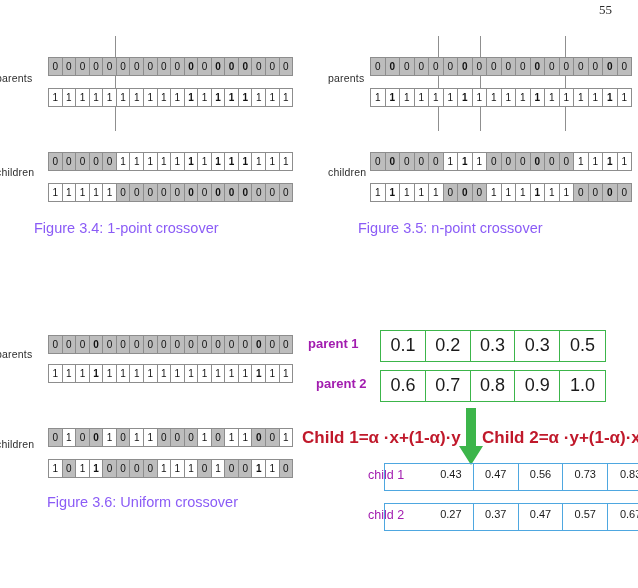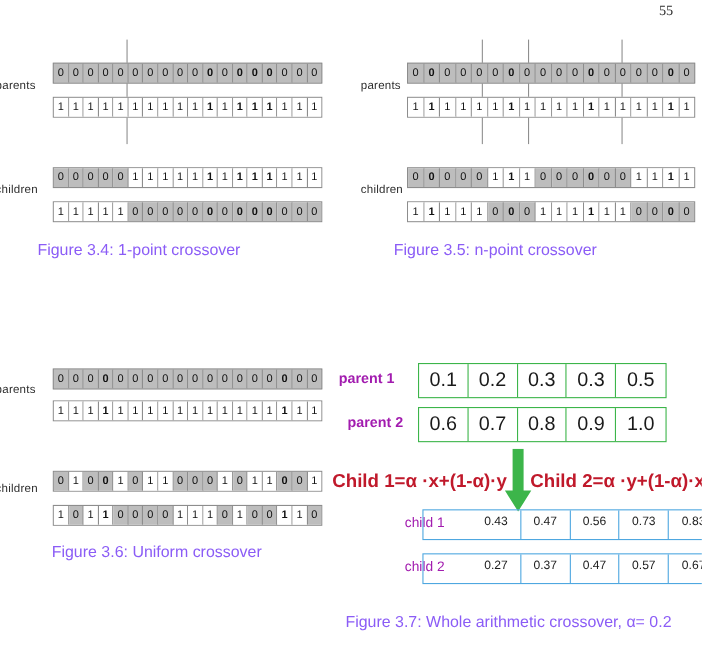--- a/index.html
+++ b/index.html
@@ -429,14 +429,13 @@
 
   <div class="f7-label small" style="left:20px;top:188px;">child 2</div>
   <div class="vrow child" id="f37c2" style="left:84px;top:183px;">
       <div class="vcell">0.27</div>
       <div class="vcell">0.37</div>
       <div class="vcell">0.47</div>
       <div class="vcell">0.57</div>
       <div class="vcell">0.67</div>
     </div>
 
-  <div class="fig-caption" style="left:14px;top:238px;">Figure 3.7: Whole arithmetic crossover, α= 0.2</div>
 </div>
 
 </body></html>

